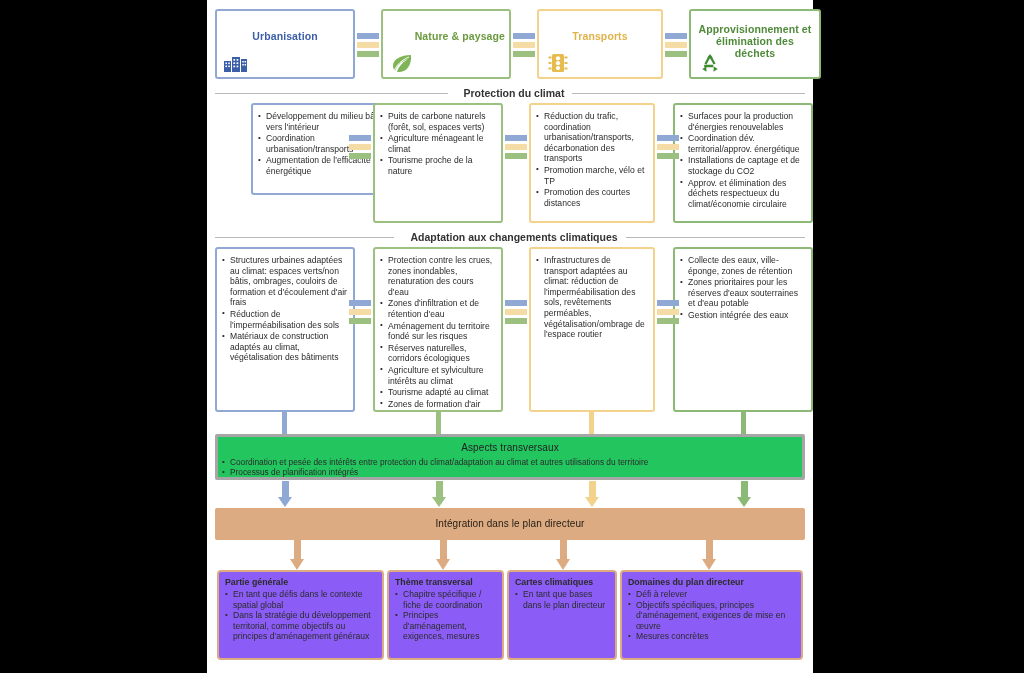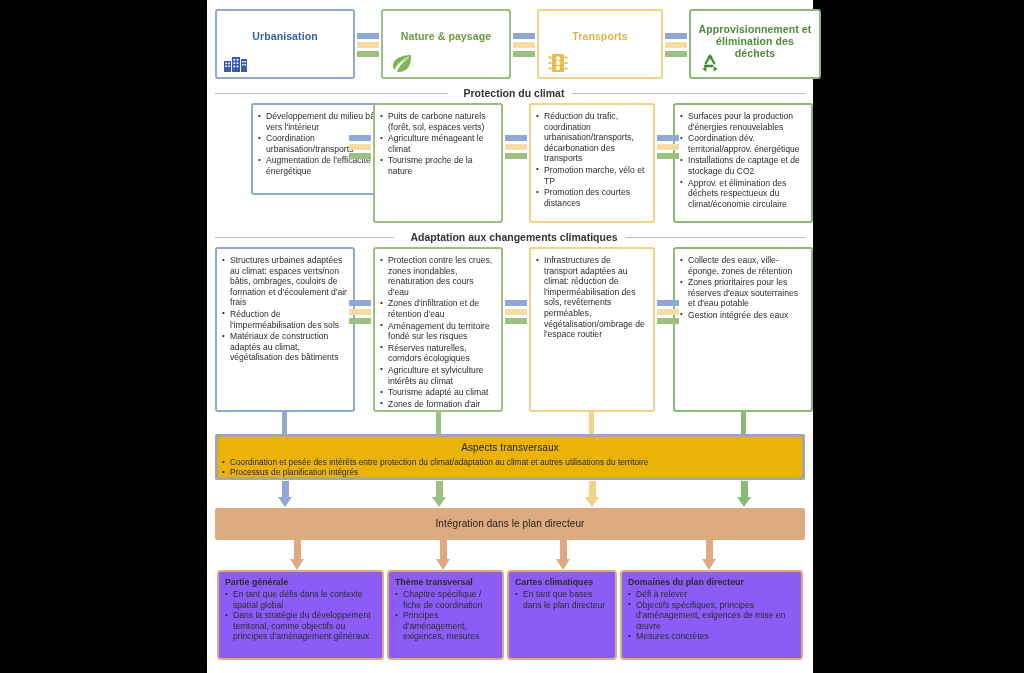--- a/index.html
+++ b/index.html
@@ -19,21 +19,21 @@
     position:absolute;top:0;height:70px;background:#fff;
     border:2.5px solid #8fa8d4;border-radius:3px;box-sizing:border-box;
   }
   .pillar .ptitle{
     position:absolute;left:4px;right:4px;top:19px;text-align:center;
     font-size:10.5px;font-weight:bold;color:#3b5ea8;line-height:12px;
     letter-spacing:.1px;
   }
   .pillar .picon{position:absolute;left:6px;bottom:3px;width:26px;height:22px;}
   .pillar.p-green{border-color:#9cc080;}
-  .pillar.p-green .ptitle{color:#6a9a3e;}
+  .pillar.p-green .ptitle{color:#6a9a3e;text-align:right;}
   .pillar.p-yellow{border-color:#f3d28b;}
   .pillar.p-yellow .ptitle{color:#e0b34a;}
   .pillar.p-darkgreen{border-color:#8cba76;}
   .pillar.p-darkgreen .ptitle{color:#4f8a3a;top:12px;}
 
   
   .conn{position:absolute;top:24px;width:22px;height:26px;}
   .conn span{position:absolute;left:0;width:22px;height:6px;}
   .conn .c1{top:0;background:#8fa8d4;}
   .conn .c2{top:9px;background:#f5dca4;}
@@ -64,21 +64,21 @@
   
   .stub{position:absolute;width:5px;}
   .stub.s-blue{background:#8fa8d4;}
   .stub.s-green{background:#9cc080;}
   .stub.s-yellow{background:#f3d28b;}
   .stub.s-dgreen{background:#8cba76;}
 
   
   .aspects{
     position:absolute;left:8px;top:434px;width:590px;height:46px;
-    border:3px solid #a6a6a6;background:#eab308;box-sizing:border-box;border-radius:2px;
+    border:3px solid #a6a6a6;background:#22c55e;box-sizing:border-box;border-radius:2px;
   }
   .aspects .atitle{
     text-align:center;font-size:10px;font-weight:normal;color:#222;
     margin-top:5px;letter-spacing:.1px;
   }
   .aspects ul{margin:4px 0 0 0;padding:0;list-style:none;}
   .aspects li{
     font-size:8.3px;line-height:10px;color:#2b2b2b;padding-left:12px;position:relative;
   }
   .aspects li:before{content:"•";position:absolute;left:4px;top:-0.5px;font-size:8px;}

